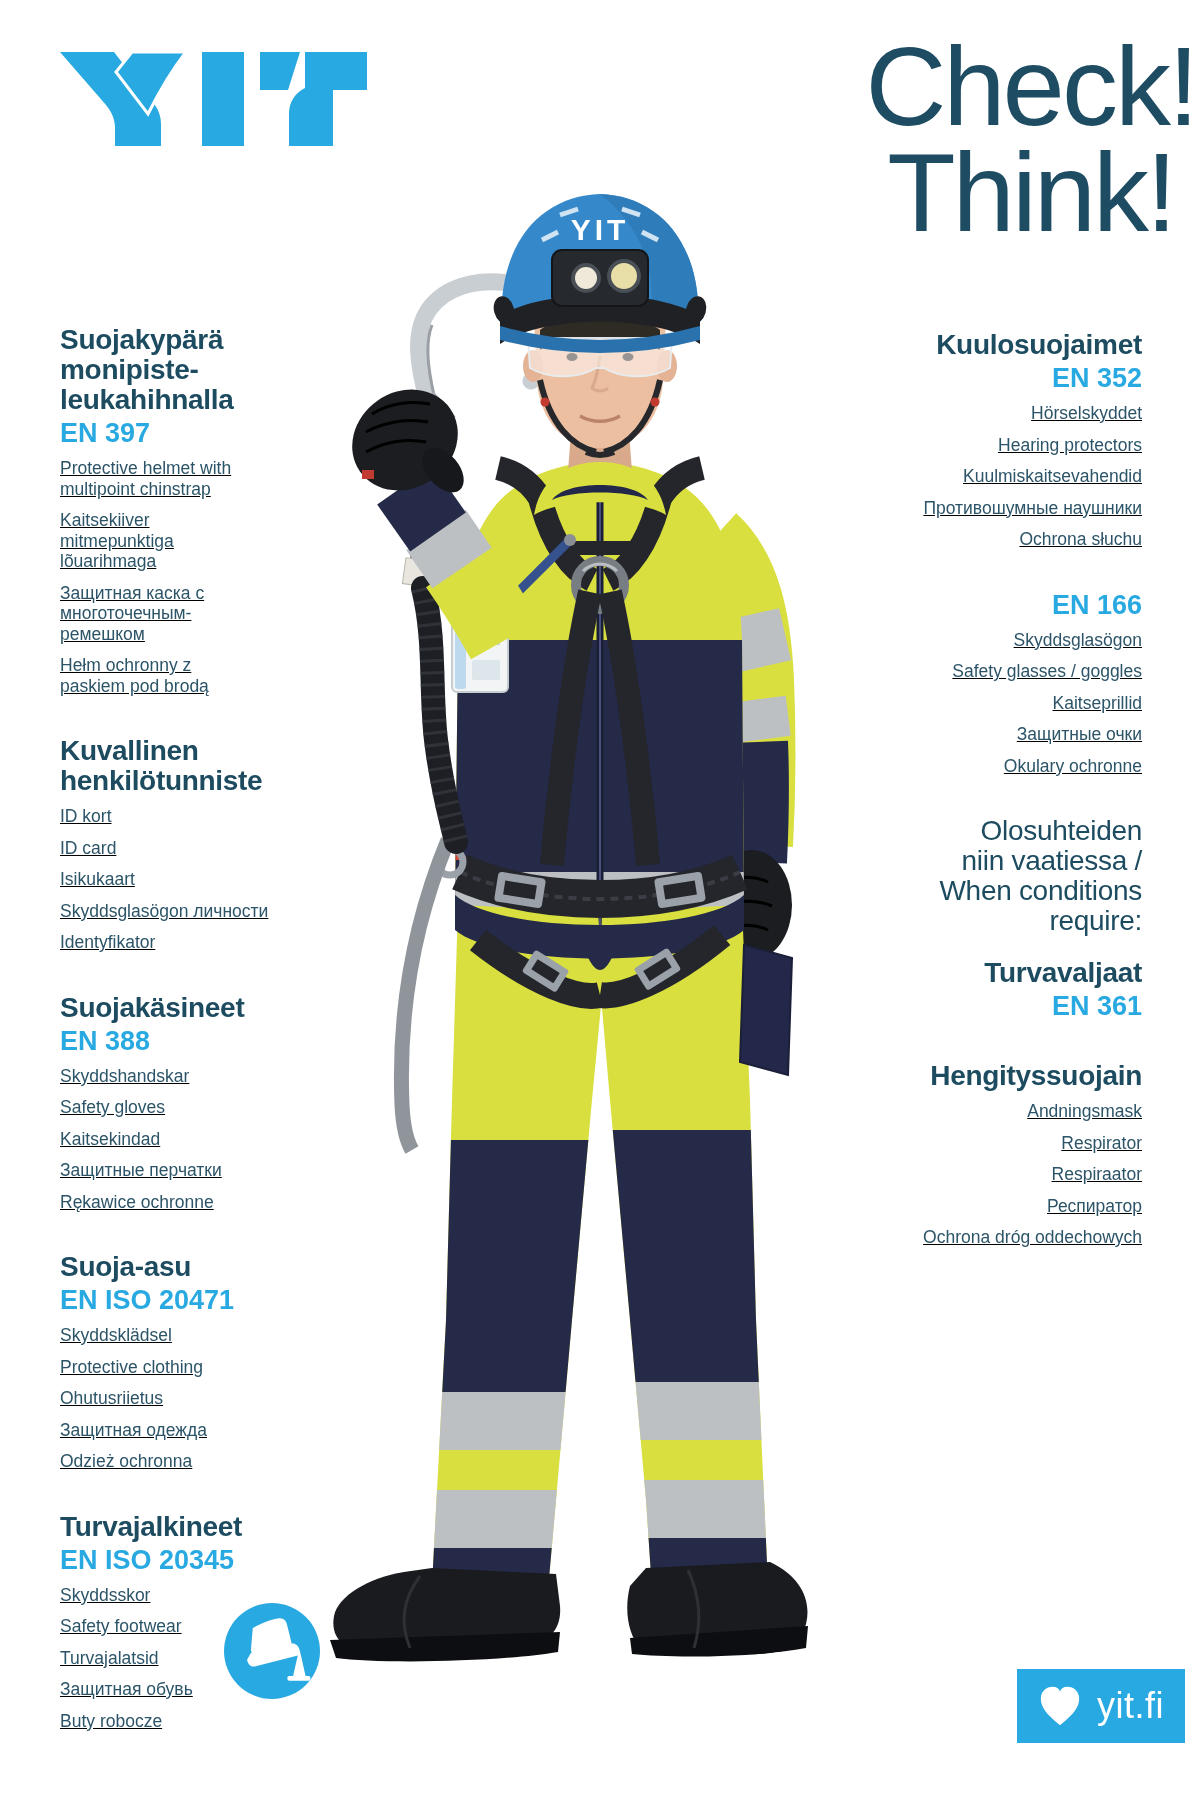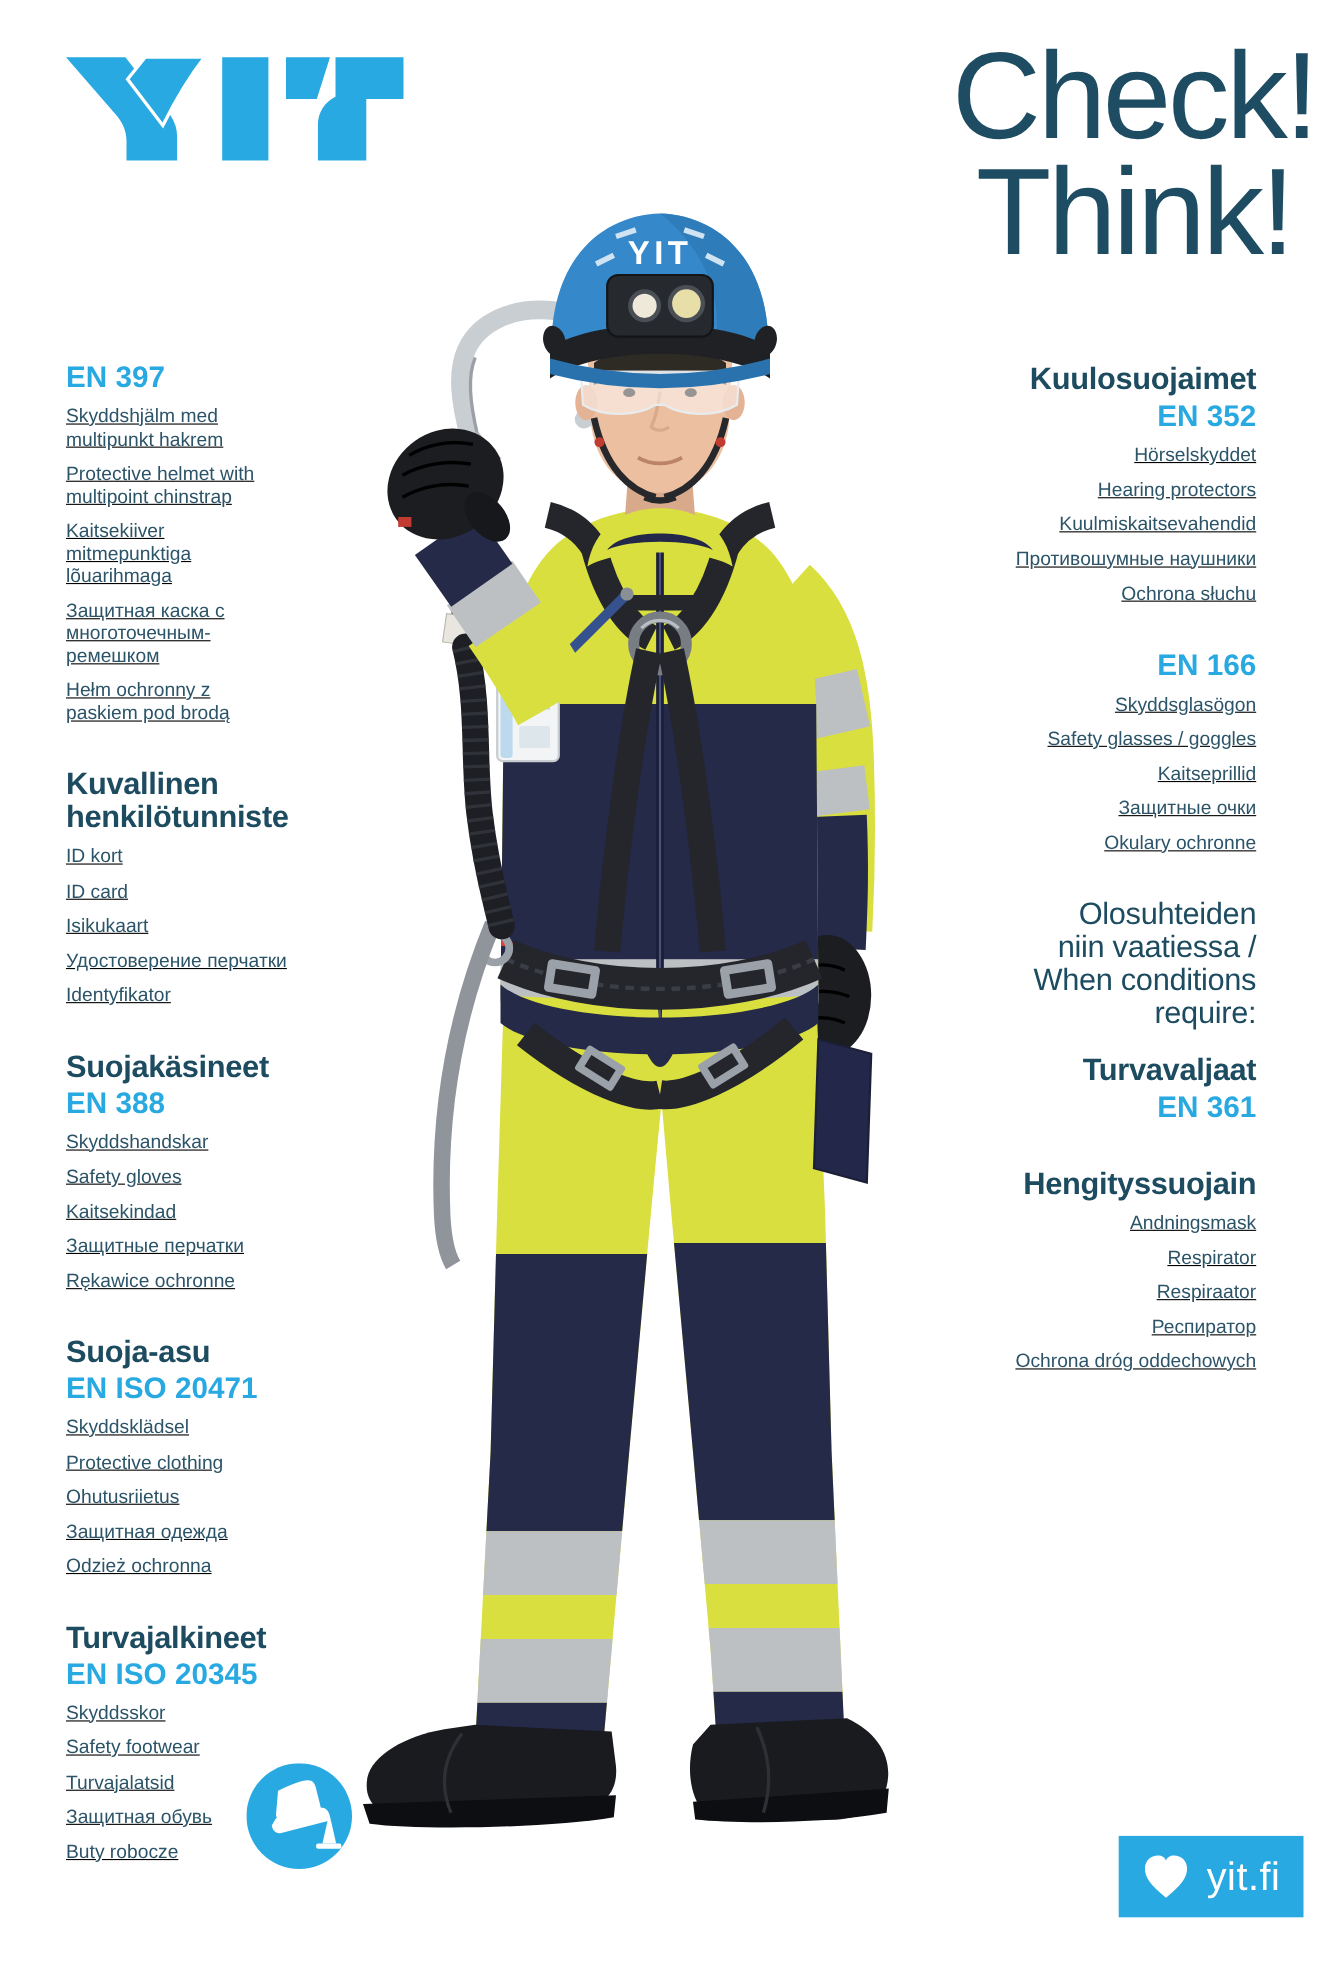--- a/index.html
+++ b/index.html
@@ -248,26 +248,27 @@
     <path d="M330,1640 L560,1632 L558,1652 C500,1662 380,1664 336,1658 Z" fill="#0d0e11"></path>
     <path d="M420,1576 C402,1600 400,1624 410,1648" stroke="#2e3036" stroke-width="3" fill="none"></path>
     <path d="M646,1568 L770,1562 C800,1576 812,1600 806,1624 C800,1646 778,1656 748,1654 L640,1648 C628,1634 624,1610 630,1586 Z" fill="#1a1b1f"></path>
     <path d="M630,1638 L808,1626 L806,1648 C750,1658 670,1658 632,1654 Z" fill="#0d0e11"></path>
     <path d="M688,1570 C700,1596 702,1622 694,1648" stroke="#2e3036" stroke-width="3" fill="none"></path>
   </g>
 </svg>
 
 <div id="left-column" class="column">
     <div class="section">
+      <div class="sec-title">
+        <div class="title-line">Suojakypärä</div>
+        <div class="title-line">monipiste-</div>
+        <div class="title-line">leukahihnalla</div>
+      </div>
       <div class="sec-standard">EN 397</div>
       <div class="sec-items">
-        <div class="sec-item">
-          <div class="item-line">Skyddshjälm med</div>
-          <div class="item-line">multipunkt hakrem</div>
-        </div>
         <div class="sec-item">
           <div class="item-line">Protective helmet with</div>
           <div class="item-line">multipoint chinstrap</div>
         </div>
         <div class="sec-item">
           <div class="item-line">Kaitsekiiver</div>
           <div class="item-line">mitmepunktiga</div>
           <div class="item-line">lõuarihmaga</div>
         </div>
         <div class="sec-item">
@@ -290,21 +291,21 @@
         <div class="sec-item">
           <div class="item-line">ID kort</div>
         </div>
         <div class="sec-item">
           <div class="item-line">ID card</div>
         </div>
         <div class="sec-item">
           <div class="item-line">Isikukaart</div>
         </div>
         <div class="sec-item">
-          <div class="item-line">Удостоверение перчатки</div>
+          <div class="item-line">Skyddsglasögon личности</div>
         </div>
         <div class="sec-item">
           <div class="item-line">Identyfikator</div>
         </div>
       </div>
     </div>
     <div class="section">
       <div class="sec-title">
         <div class="title-line">Suojakäsineet</div>
       </div>

